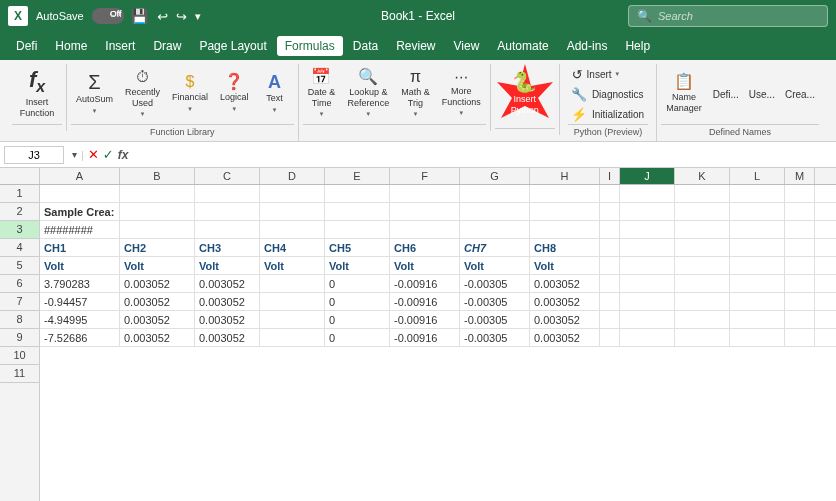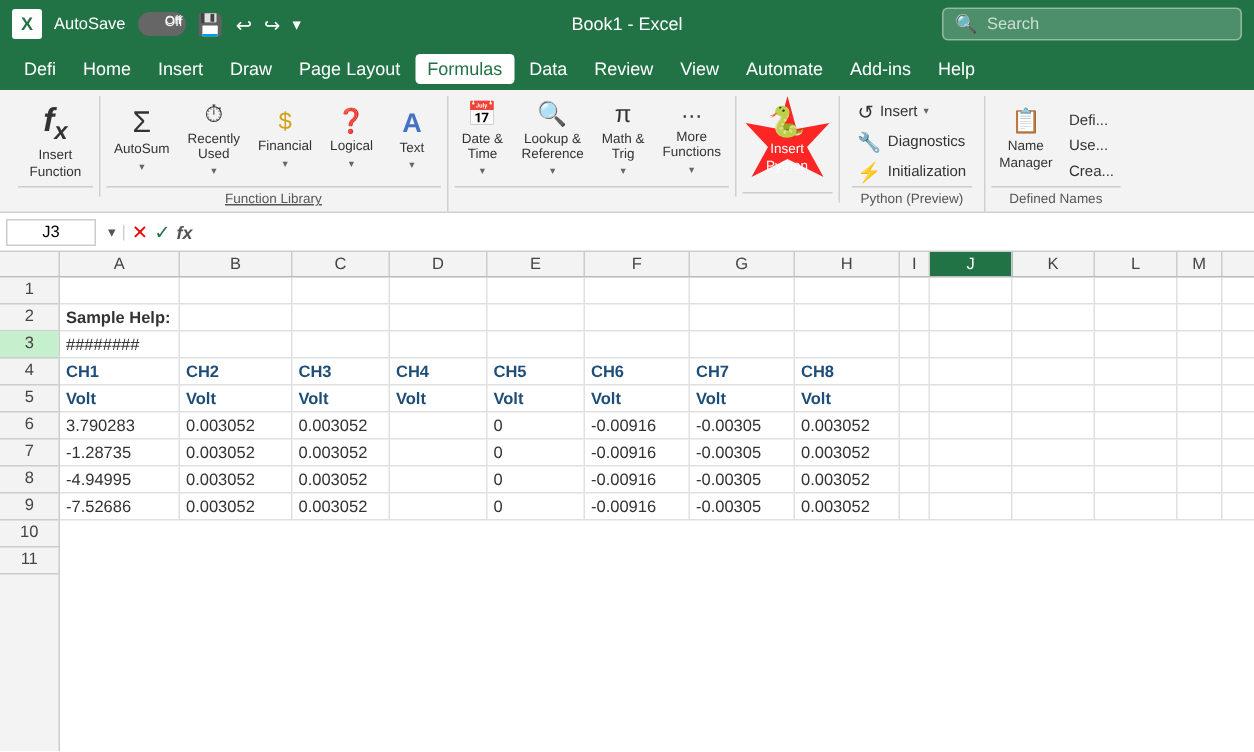--- a/index.html
+++ b/index.html
@@ -25,21 +25,21 @@
       border: 1px solid rgba(255,255,255,0.4);
       border-radius: 4px;
       padding: 3px 8px;
       color: white;
       font-size: 11px;
       width: 200px;
       display: flex;
       align-items: center;
       gap: 6px;
     }
-    .search-box input { background: transparent; border: none; outline: none; color: white; font-size: 11px; width: 100%; }
+    .search-box input { background: transparent; border: none; outline: none; color: white; font-size: 11px; width: 100%; font-style: italic; }
     .search-box input::placeholder { color: rgba(255,255,255,0.7); }
 
     
     .menu-bar {
       background: #217346;
       height: 28px;
       display: flex;
       align-items: center;
       padding: 0 8px;
       gap: 2px;
@@ -231,21 +231,21 @@
             </div>
             <div class="ribbon-btn" style="height:56px;">
               <div class="btn-icon" style="font-size:16px;">❓</div>
               <div class="btn-label">Logical<br><span class="dropdown-arrow">▾</span></div>
             </div>
             <div class="ribbon-btn" style="height:56px;">
               <div class="btn-icon" style="font-size:18px; font-weight:bold; color:#4472c4;">A</div>
               <div class="btn-label">Text<br><span class="dropdown-arrow">▾</span></div>
             </div>
           </div>
-          <div class="ribbon-section-label" style="font-size:9px; color:#555;text-decoration:underline;">Function Library</div>
+          <div class="ribbon-section-label" style="font-size:9px; color:#555;">Function Library</div>
         </div>
 
         <div class="ribbon-group" style="padding:2px 4px;">
           <div class="ribbon-buttons" style="flex-direction:row; height:56px; align-items:center; gap:2px;">
             <div class="ribbon-btn" style="height:56px;">
               <div class="btn-icon" style="font-size:16px;">📅</div>
               <div class="btn-label">Date &amp;<br>Time<br><span class="dropdown-arrow">▾</span></div>
             </div>
             <div class="ribbon-btn" style="height:56px;">
               <div class="btn-icon" style="font-size:16px;">🔍</div>
@@ -297,21 +297,21 @@
           </div>
           <div class="ribbon-section-label">Python (Preview)</div>
         </div>
 
         <div class="ribbon-group" style="padding:2px 4px;">
           <div class="ribbon-buttons" style="flex-direction:row; height:56px; align-items:center; gap:2px;">
             <div class="ribbon-btn" style="height:56px;">
               <div class="btn-icon" style="font-size:16px;">📋</div>
               <div class="btn-label">Name<br>Manager</div>
             </div>
-            <div style="display:flex; flex-direction:column; gap:2px; height:56px; justify-content:flex-end;">
+            <div style="display:flex; flex-direction:row; gap:2px; height:56px; justify-content:flex-end;">
               <div class="ribbon-small-btn">
                 <span>Defi...</span>
               </div>
               <div class="ribbon-small-btn">
                 <span>Use...</span>
               </div>
               <div class="ribbon-small-btn">
                 <span>Crea...</span>
               </div>
             </div>
@@ -382,21 +382,21 @@
           <div class="cell" style="width:70px;"></div>
           <div class="cell" style="width:70px;"></div>
           <div class="cell" style="width:20px;"></div>
           <div class="cell" style="width:55px;"></div>
           <div class="cell" style="width:55px;"></div>
           <div class="cell" style="width:55px;"></div>
           <div class="cell" style="width:30px;"></div>
         </div>
 
         <div class="grid-row" style="height:18px;">
-          <div class="cell" style="width:80px; font-weight:bold;">Sample Help:</div>
+          <div class="cell" style="width:80px; font-weight:bold;">Sample Crea:</div>
           <div class="cell" style="width:75px;"></div>
           <div class="cell" style="width:65px;"></div>
           <div class="cell" style="width:65px;"></div>
           <div class="cell" style="width:65px;"></div>
           <div class="cell" style="width:70px;"></div>
           <div class="cell" style="width:70px;"></div>
           <div class="cell" style="width:70px;"></div>
           <div class="cell" style="width:20px;"></div>
           <div class="cell" style="width:55px;"></div>
           <div class="cell" style="width:55px;"></div>
@@ -422,21 +422,21 @@
           <div class="cell" style="width:30px;"></div>
         </div>
 
         <div class="grid-row" style="height:18px;">
           <div class="cell header-cell" style="width:80px; font-weight:bold; color:#1e4d78;">CH1</div>
           <div class="cell header-cell" style="width:75px; font-weight:bold; color:#1e4d78;">CH2</div>
           <div class="cell header-cell" style="width:65px; font-weight:bold; color:#1e4d78;">CH3</div>
           <div class="cell header-cell" style="width:65px; font-weight:bold; color:#1e4d78;">CH4</div>
           <div class="cell header-cell" style="width:65px; font-weight:bold; color:#1e4d78;">CH5</div>
           <div class="cell header-cell" style="width:70px; font-weight:bold; color:#1e4d78;">CH6</div>
-          <div class="cell header-cell" style="width:70px; font-weight:bold; color:#1e4d78;">CH7</div>
+          <div class="cell header-cell" style="width:70px; font-weight:bold; color:#1e4d78;font-style:italic;">CH7</div>
           <div class="cell header-cell" style="width:70px; font-weight:bold; color:#1e4d78;">CH8</div>
           <div class="cell" style="width:20px;"></div>
           <div class="cell" style="width:55px;"></div>
           <div class="cell" style="width:55px;"></div>
           <div class="cell" style="width:55px;"></div>
           <div class="cell" style="width:30px;"></div>
         </div>
 
         <div class="grid-row" style="height:18px;">
           <div class="cell header-cell" style="width:80px; font-weight:bold; color:#1e4d78;">Volt</div>
@@ -464,21 +464,21 @@
           <div class="cell" style="width:70px;">-0.00305</div>
           <div class="cell" style="width:70px;">0.003052</div>
           <div class="cell" style="width:20px;"></div>
           <div class="cell" style="width:55px;"></div>
           <div class="cell" style="width:55px;"></div>
           <div class="cell" style="width:55px;"></div>
           <div class="cell" style="width:30px;"></div>
         </div>
 
         <div class="grid-row" style="height:18px;">
-          <div class="cell" style="width:80px;">-1.28735</div>
+          <div class="cell" style="width:80px;">-0.94457</div>
           <div class="cell" style="width:75px;">0.003052</div>
           <div class="cell" style="width:65px;">0.003052</div>
           <div class="cell" style="width:65px;"></div>
           <div class="cell" style="width:65px;">0</div>
           <div class="cell" style="width:70px;">-0.00916</div>
           <div class="cell" style="width:70px;">-0.00305</div>
           <div class="cell" style="width:70px;">0.003052</div>
           <div class="cell" style="width:20px;"></div>
           <div class="cell" style="width:55px;"></div>
           <div class="cell" style="width:55px;"></div>

